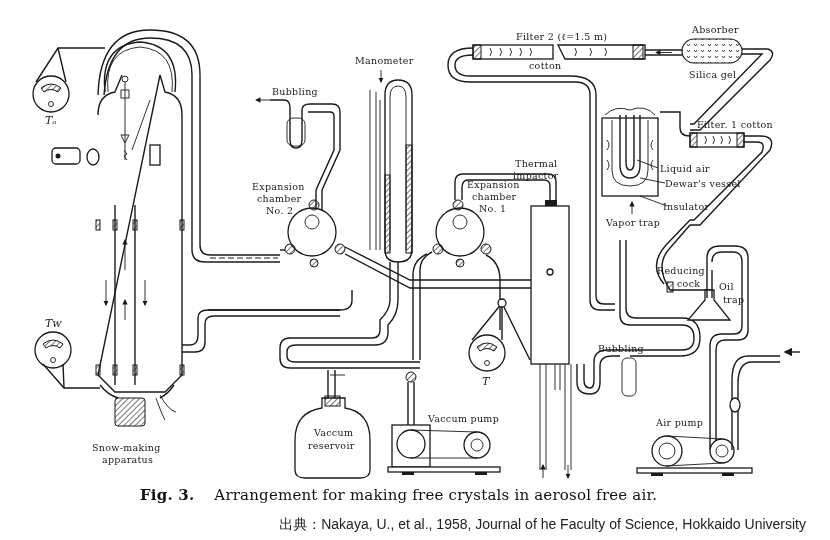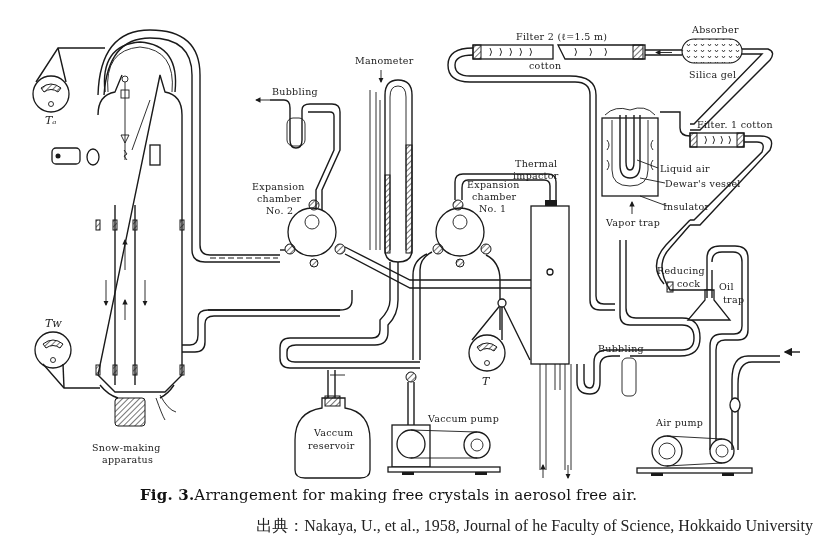--- a/index.html
+++ b/index.html
@@ -12,24 +12,24 @@
   .thin { stroke: #1a1a1a; fill: none; stroke-width: 0.9; }
   .fillw { fill: #ffffff; stroke: #1a1a1a; stroke-width: 1.3; }
   .fillk { fill: #1a1a1a; }
   .dash { stroke: #1a1a1a; fill: none; stroke-width: 1.2; stroke-dasharray: 6 3; }
   .hatch { fill: url(#hatch); stroke: #1a1a1a; stroke-width: 1; }
   .dots { fill: url(#dots); stroke: #1a1a1a; stroke-width: 1.1; }
   #caption {
     position: absolute; left: 140px; top: 486px; font-family: "DejaVu Serif", serif;
     font-size: 15px; color: #111; white-space: nowrap; letter-spacing: 0.2px;
   }
-  #caption .fig { font-weight: bold; margin-right: 0; }
+  #caption .fig { font-weight: bold; margin-right: 20px; }
   #source {
-    position: absolute; right: 17px; top: 516px; font-family: Liberation Serif, serif;
-    font-size: 16px; color: #222; white-space: nowrap;
+    position: absolute; right: 24px; top: 516px; font-family: Liberation Sans, sans-serif;
+    font-size: 14px; color: #222; white-space: nowrap;
   }
 </style>
 </head>
 <body>
 
 <svg id="figure" viewBox="0 0 830 540" xmlns="http://www.w3.org/2000/svg">
   <defs>
     <pattern id="hatch" width="4" height="4" patternUnits="userSpaceOnUse" patternTransform="rotate(45)">
       <line x1="0" y1="0" x2="0" y2="4" stroke="#1a1a1a" stroke-width="1.2"></line>
     </pattern>

